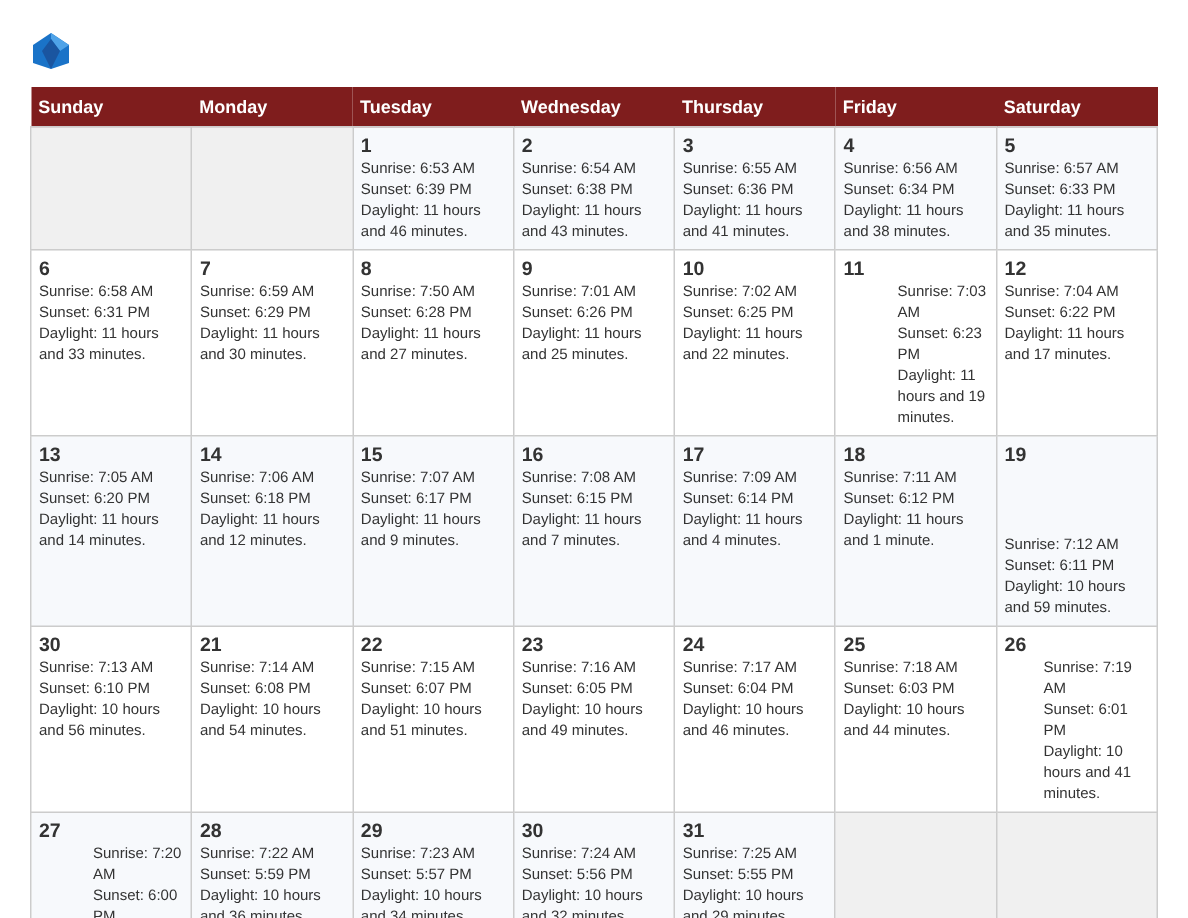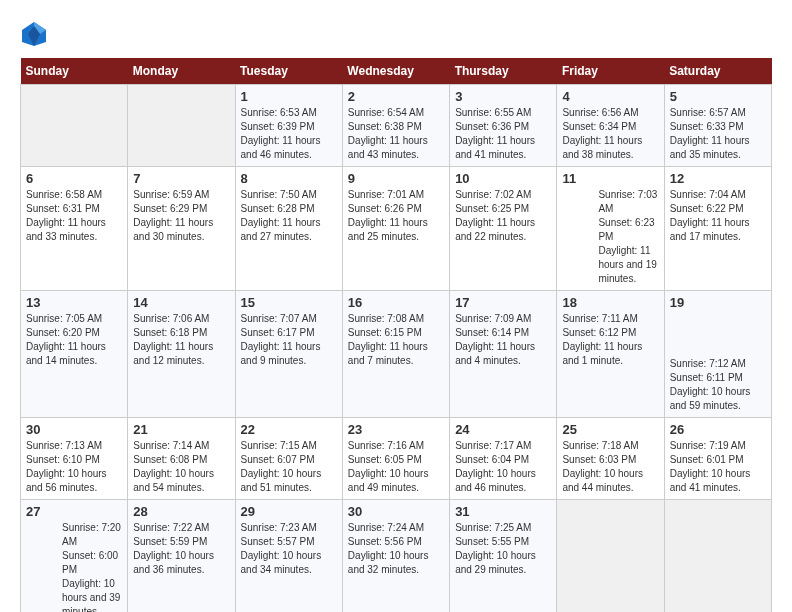--- a/index.html
+++ b/index.html
@@ -275,21 +275,21 @@
 Daylight: 10 hours and 46 minutes.</div>
         </td>
         <td>
           <div class="day-num">25</div>
           <div class="day-info" style="white-space: pre-line;">Sunrise: 7:18 AM
 Sunset: 6:03 PM
 Daylight: 10 hours and 44 minutes.</div>
         </td>
         <td>
           <div class="day-num">26</div>
-          <div class="day-info" style="white-space: pre-line;">Sunrise: 7:19 AM
+          <div class="day-info" style="white-space: pre-line; margin-left: 26px;">Sunrise: 7:19 AM
 Sunset: 6:01 PM
 Daylight: 10 hours and 41 minutes.</div>
         </td>
       </tr>
       <tr>
         <td>
           <div class="day-num">27</div>
           <div class="day-info" style="white-space: pre-line; margin-left: 36px;">Sunrise: 7:20 AM
 Sunset: 6:00 PM
 Daylight: 10 hours and 39 minutes.</div>

